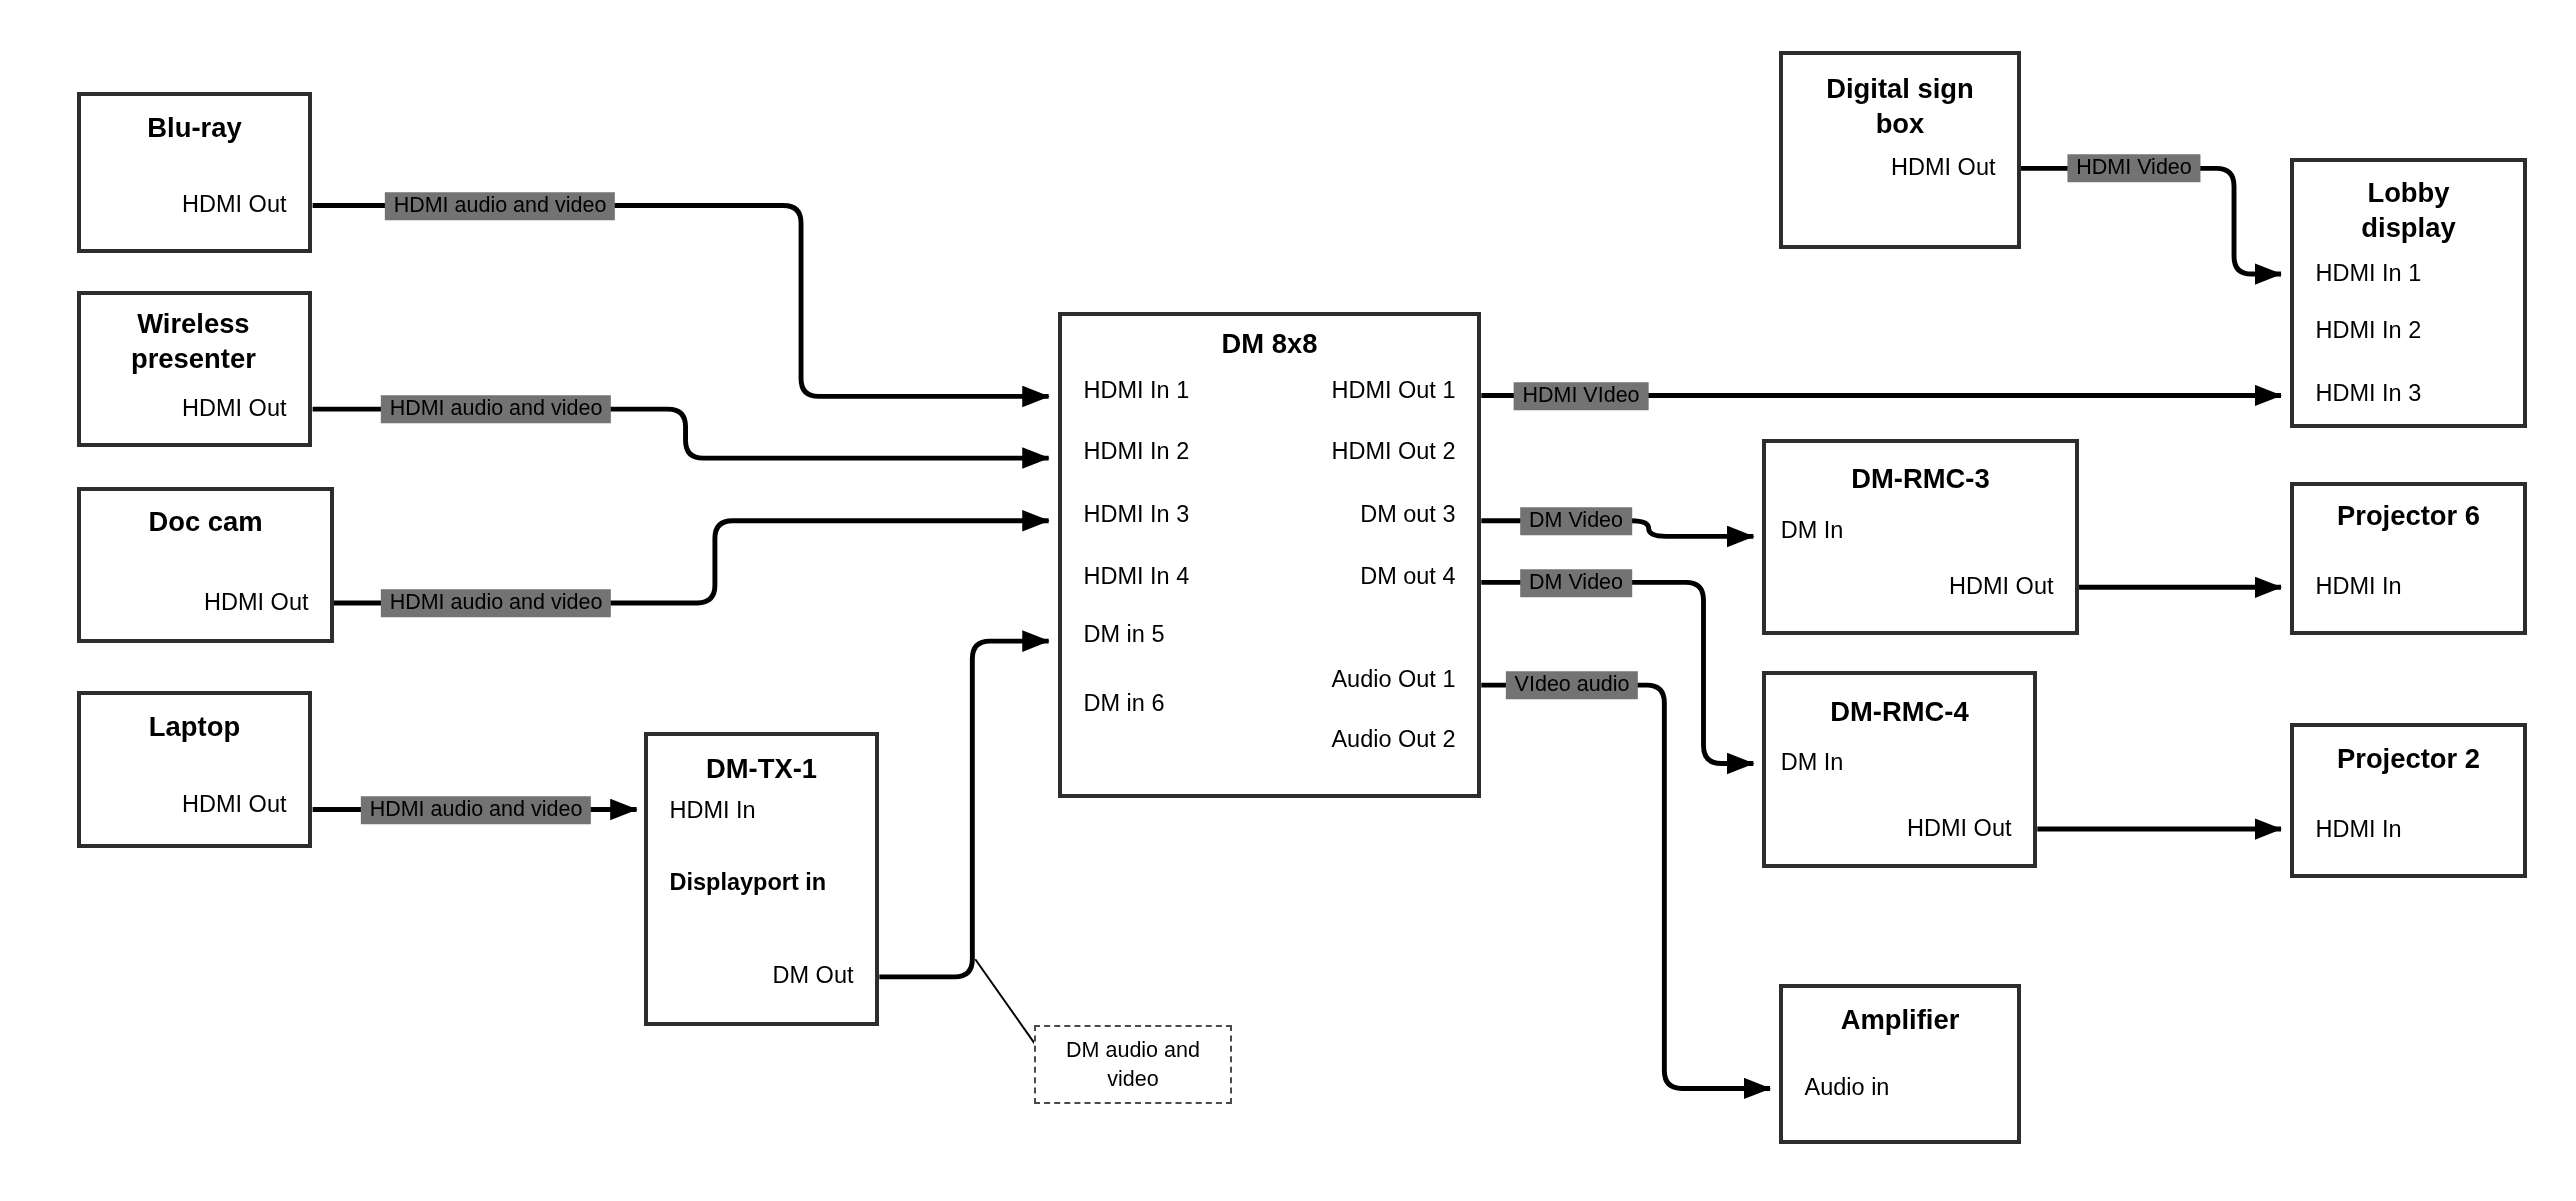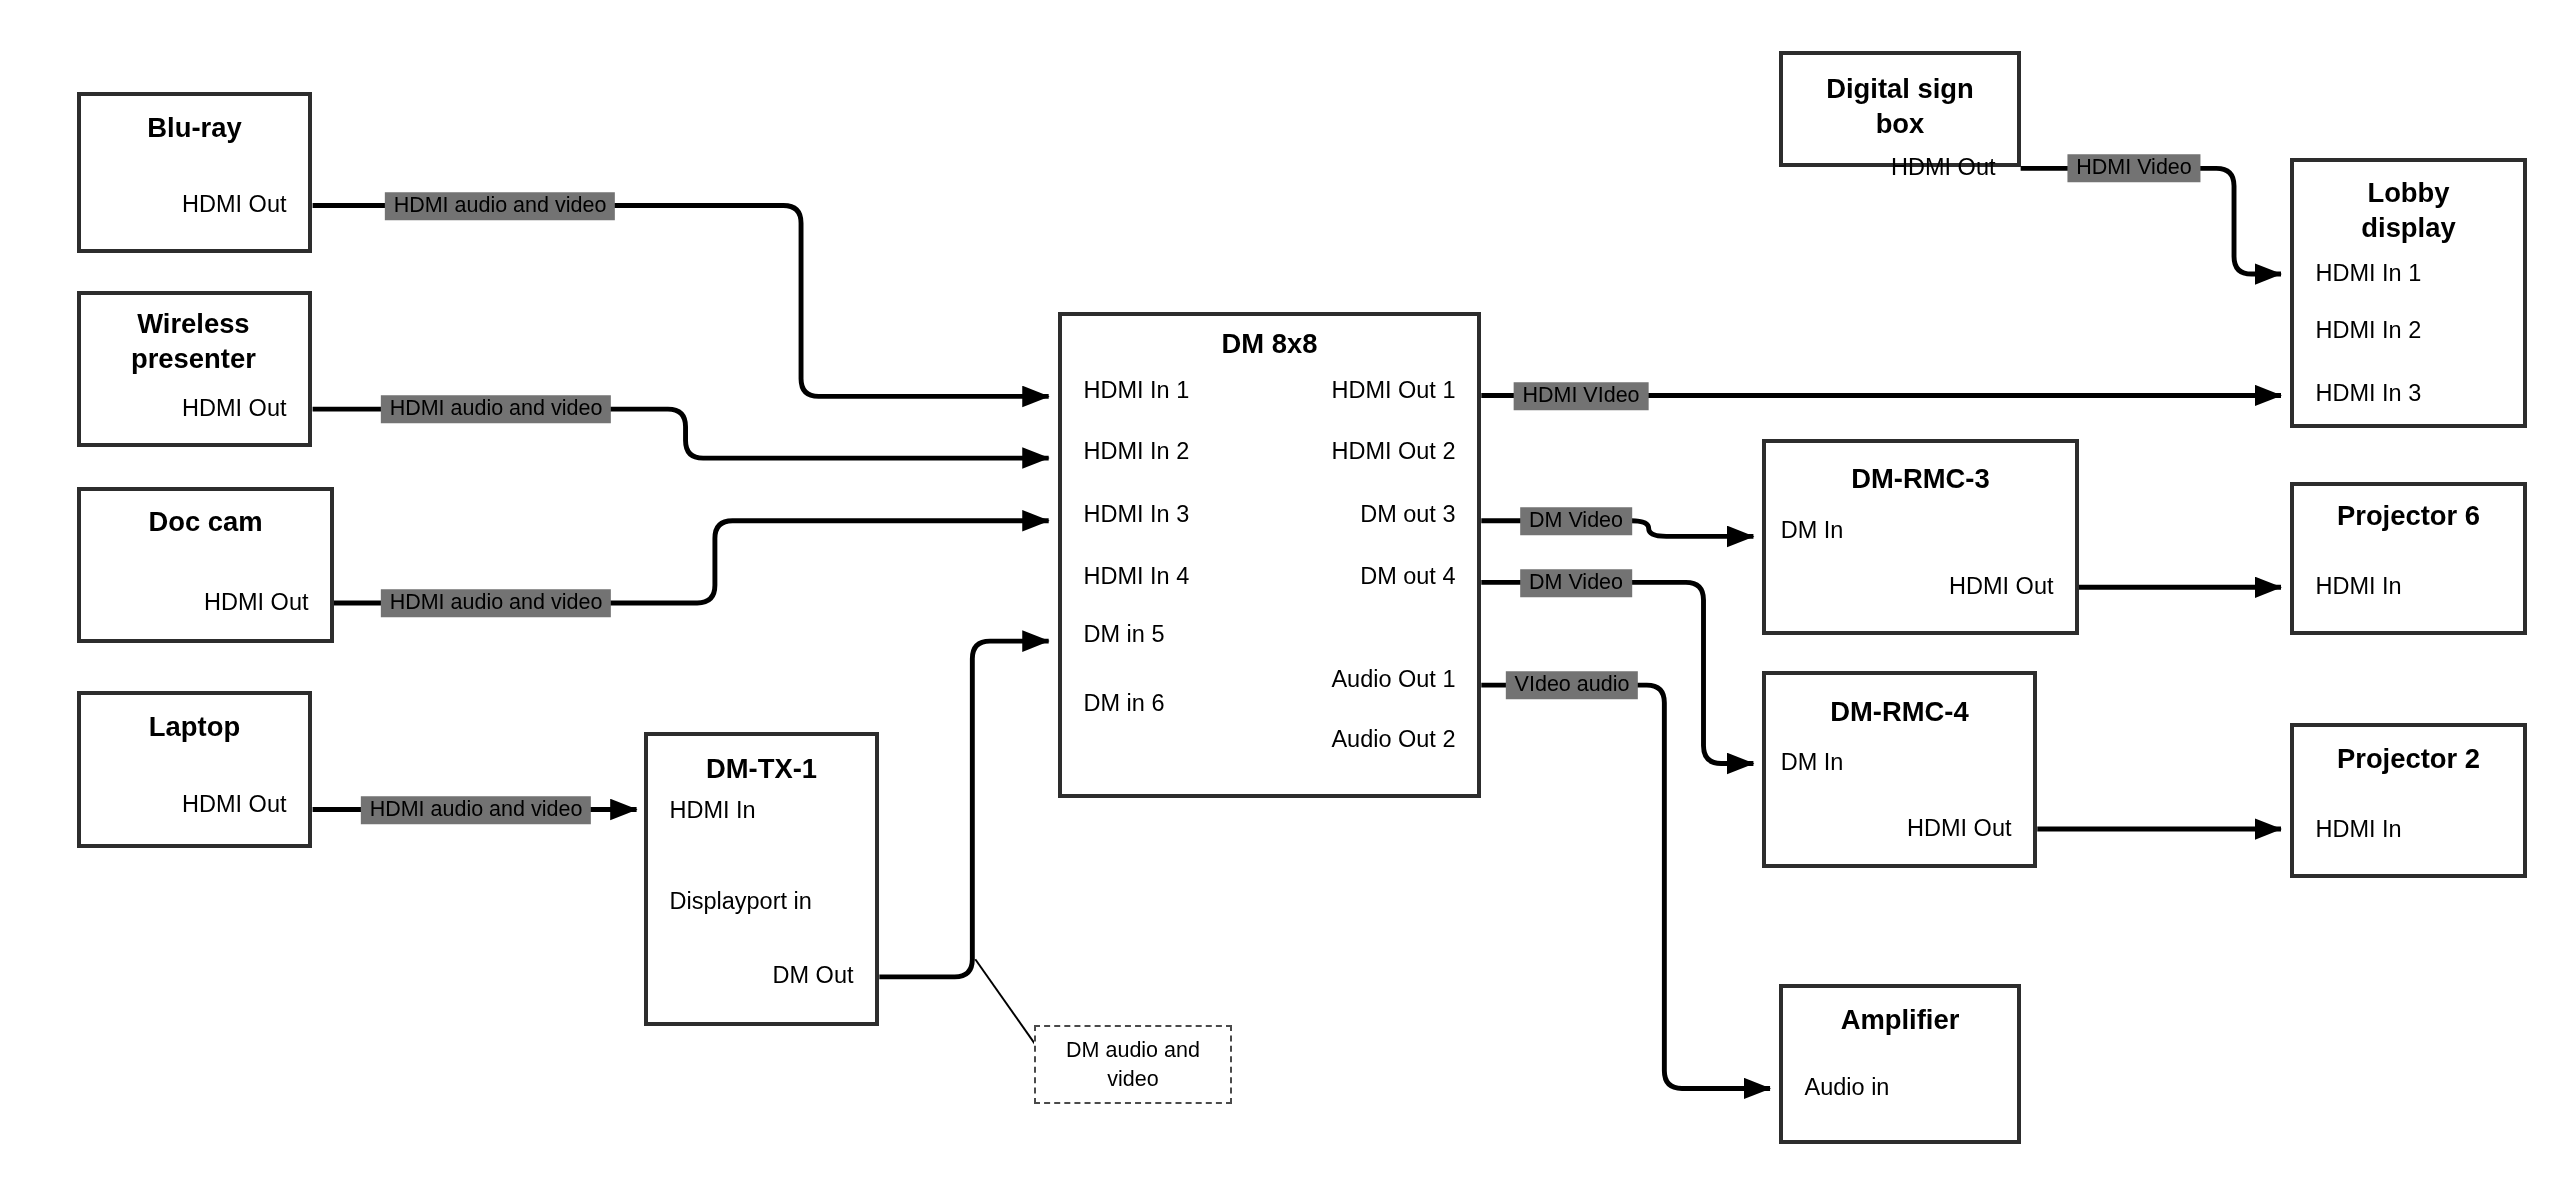--- a/index.html
+++ b/index.html
@@ -79,41 +79,41 @@
   </div>
 
   <div class="box" style="left:77px; top:691px; width:235px; height:157px;">
     <div class="title" style="top:13.7px;">Laptop</div>
     <div class="port pr" style="top:95px;">HDMI Out</div>
   </div>
 
   <div class="box" style="left:644px; top:732px; width:235px; height:294px;">
     <div class="title" style="top:14.7px;">DM-TX-1</div>
     <div class="port pl" style="top:60px;">HDMI In</div>
-    <div class="port pl" style="top:151px;">Displayport in</div>
+    <div class="port pl" style="top:132px;font-weight:bold;">Displayport in</div>
     <div class="port pr" style="top:225px;">DM Out</div>
   </div>
 
   <div class="box" style="left:1058px; top:312px; width:423px; height:486px;">
     <div class="title" style="top:9.8px;">DM 8x8</div>
     <div class="port pl" style="top:60px;">HDMI In 1</div>
     <div class="port pl" style="top:121px;">HDMI In 2</div>
     <div class="port pl" style="top:184px;">HDMI In 3</div>
     <div class="port pl" style="top:246px;">HDMI In 4</div>
     <div class="port pl" style="top:304px;">DM in 5</div>
     <div class="port pl" style="top:373px;">DM in 6</div>
     <div class="port pr" style="top:60px;">HDMI Out 1</div>
     <div class="port pr" style="top:121px;">HDMI Out 2</div>
     <div class="port pr" style="top:184px;">DM out 3</div>
     <div class="port pr" style="top:246px;">DM out 4</div>
     <div class="port pr" style="top:349px;">Audio Out 1</div>
     <div class="port pr" style="top:409px;">Audio Out 2</div>
   </div>
 
-  <div class="box" style="left:1779px; top:51px; width:242px; height:116px;">
+  <div class="box" style="left:1779px; top:51px; width:242px; height:198px;">
     <div class="title narrow" style="top:15.7px; width:181px;">Digital sign box</div>
     <div class="port pr" style="top:98px;">HDMI Out</div>
   </div>
 
   <div class="box" style="left:2290px; top:158px; width:237px; height:270px;">
     <div class="title narrow" style="top:12.7px; width:147px;">Lobby display</div>
     <div class="port pl" style="top:97px;">HDMI In 1</div>
     <div class="port pl" style="top:154px;">HDMI In 2</div>
     <div class="port pl" style="top:217px;">HDMI In 3</div>
   </div>

